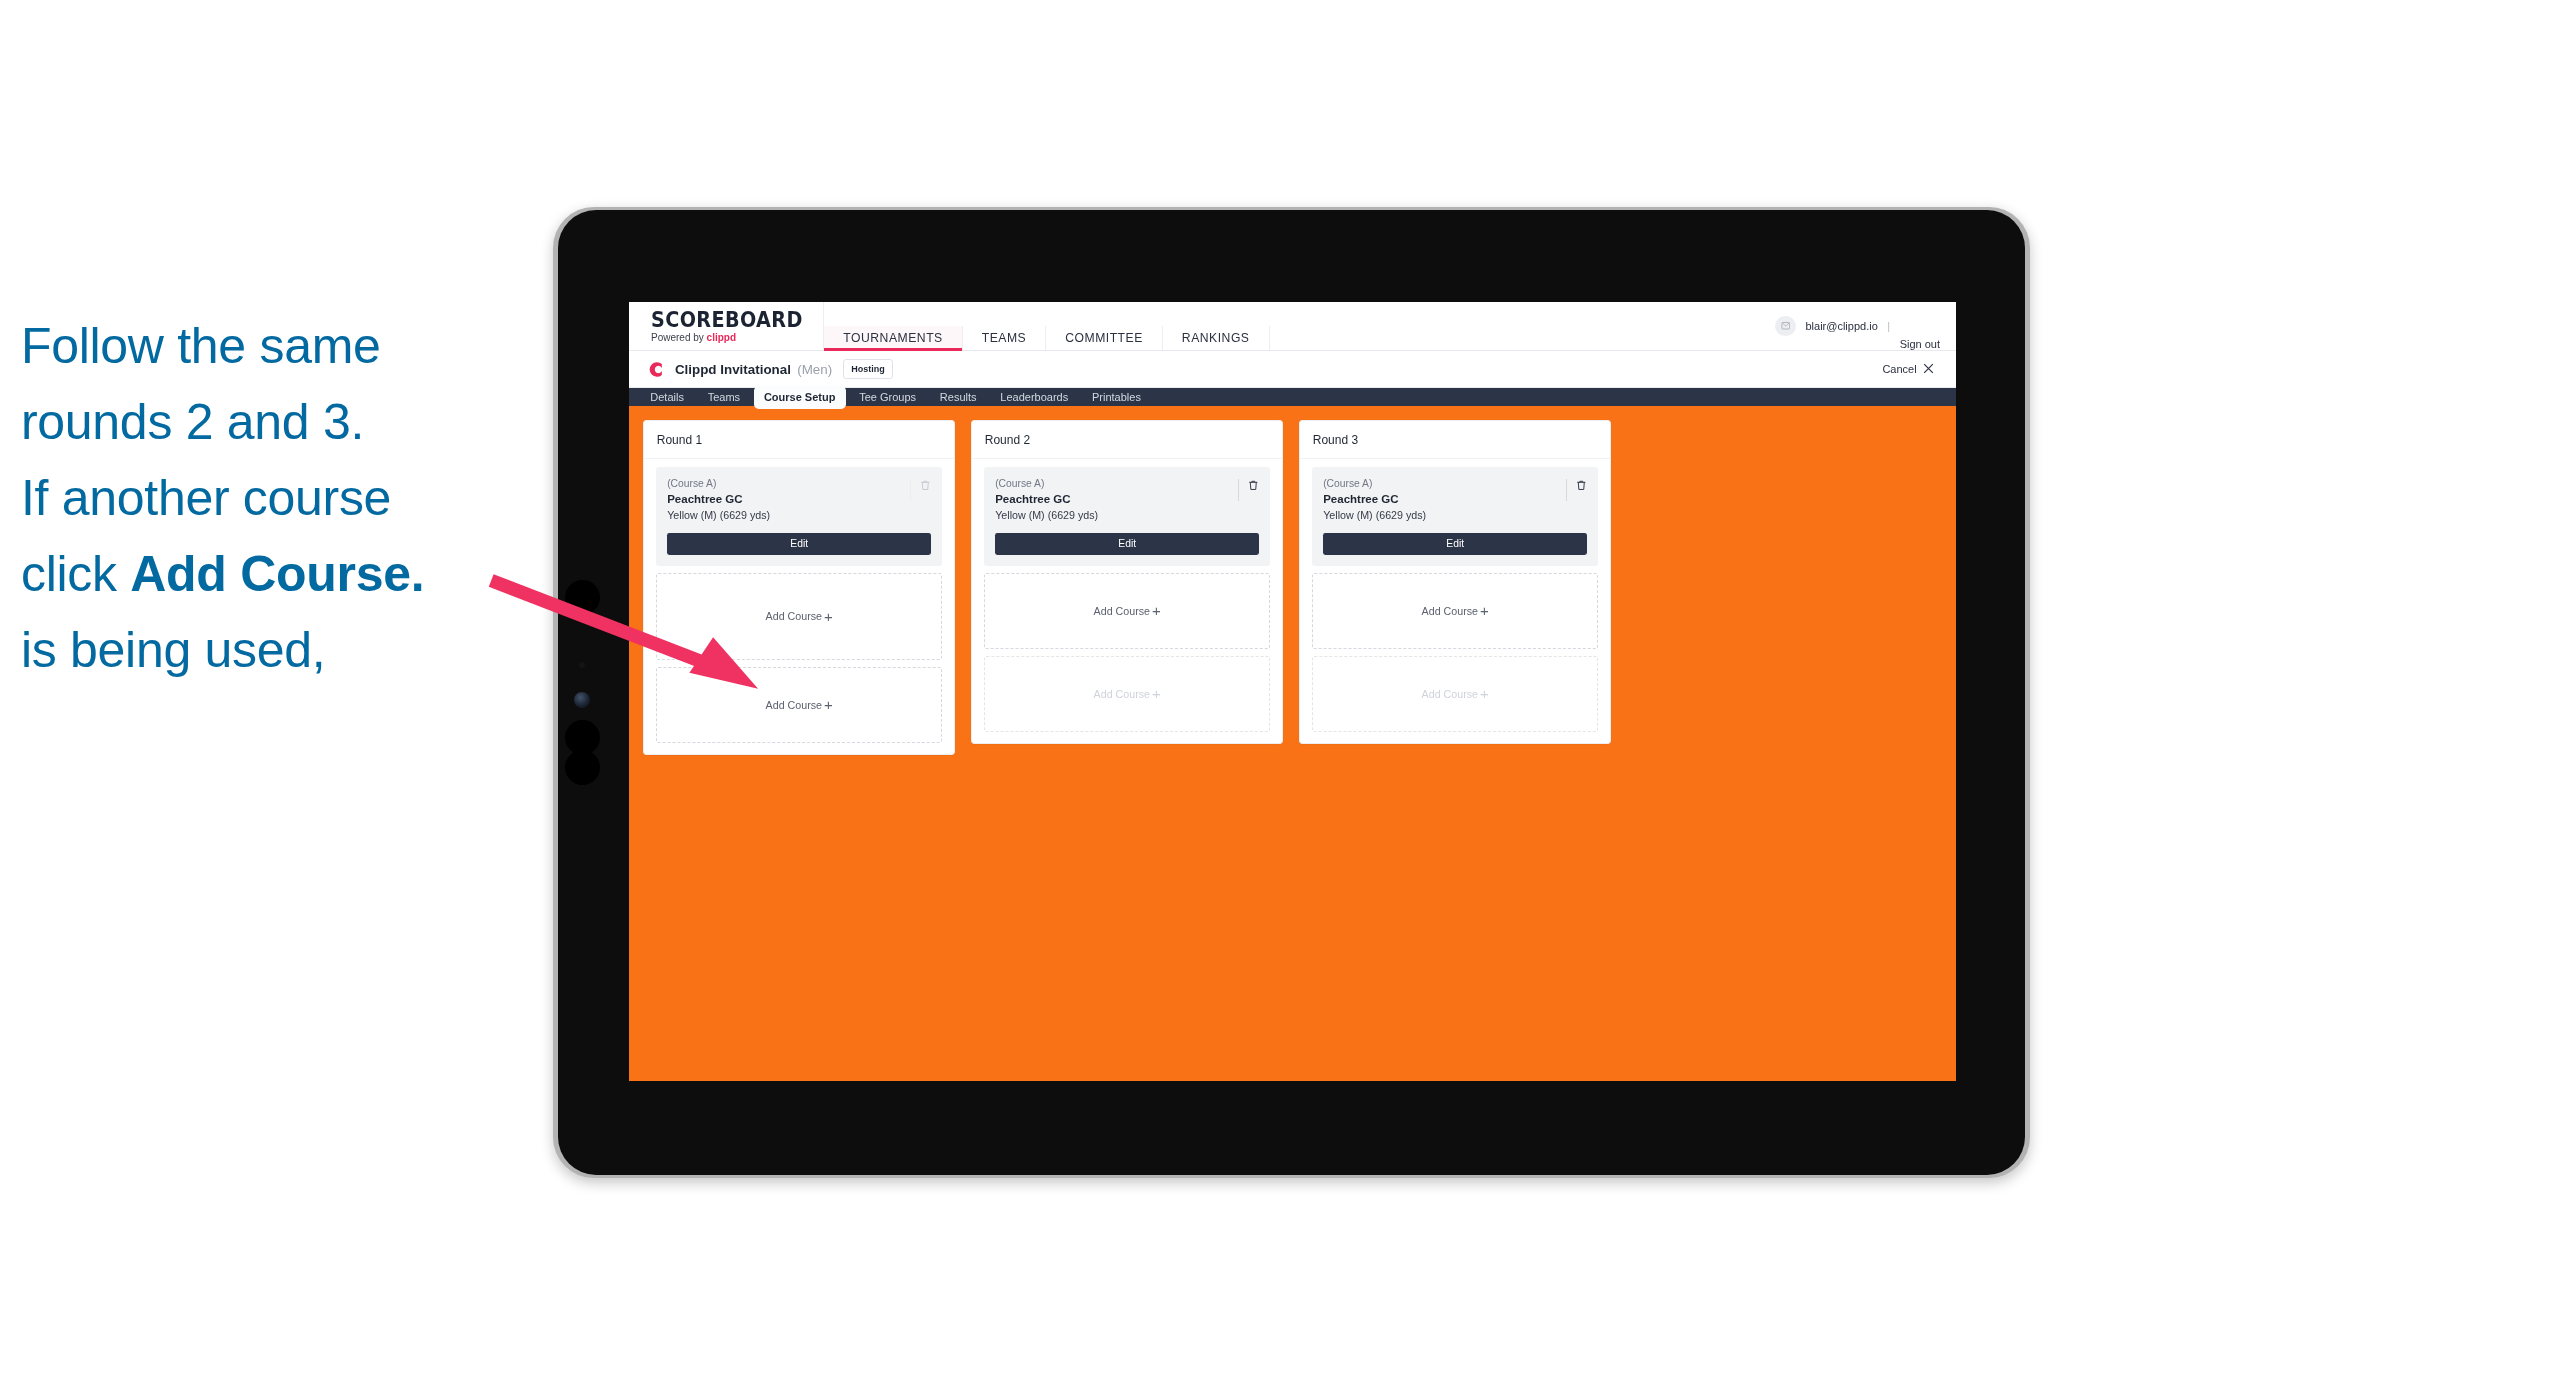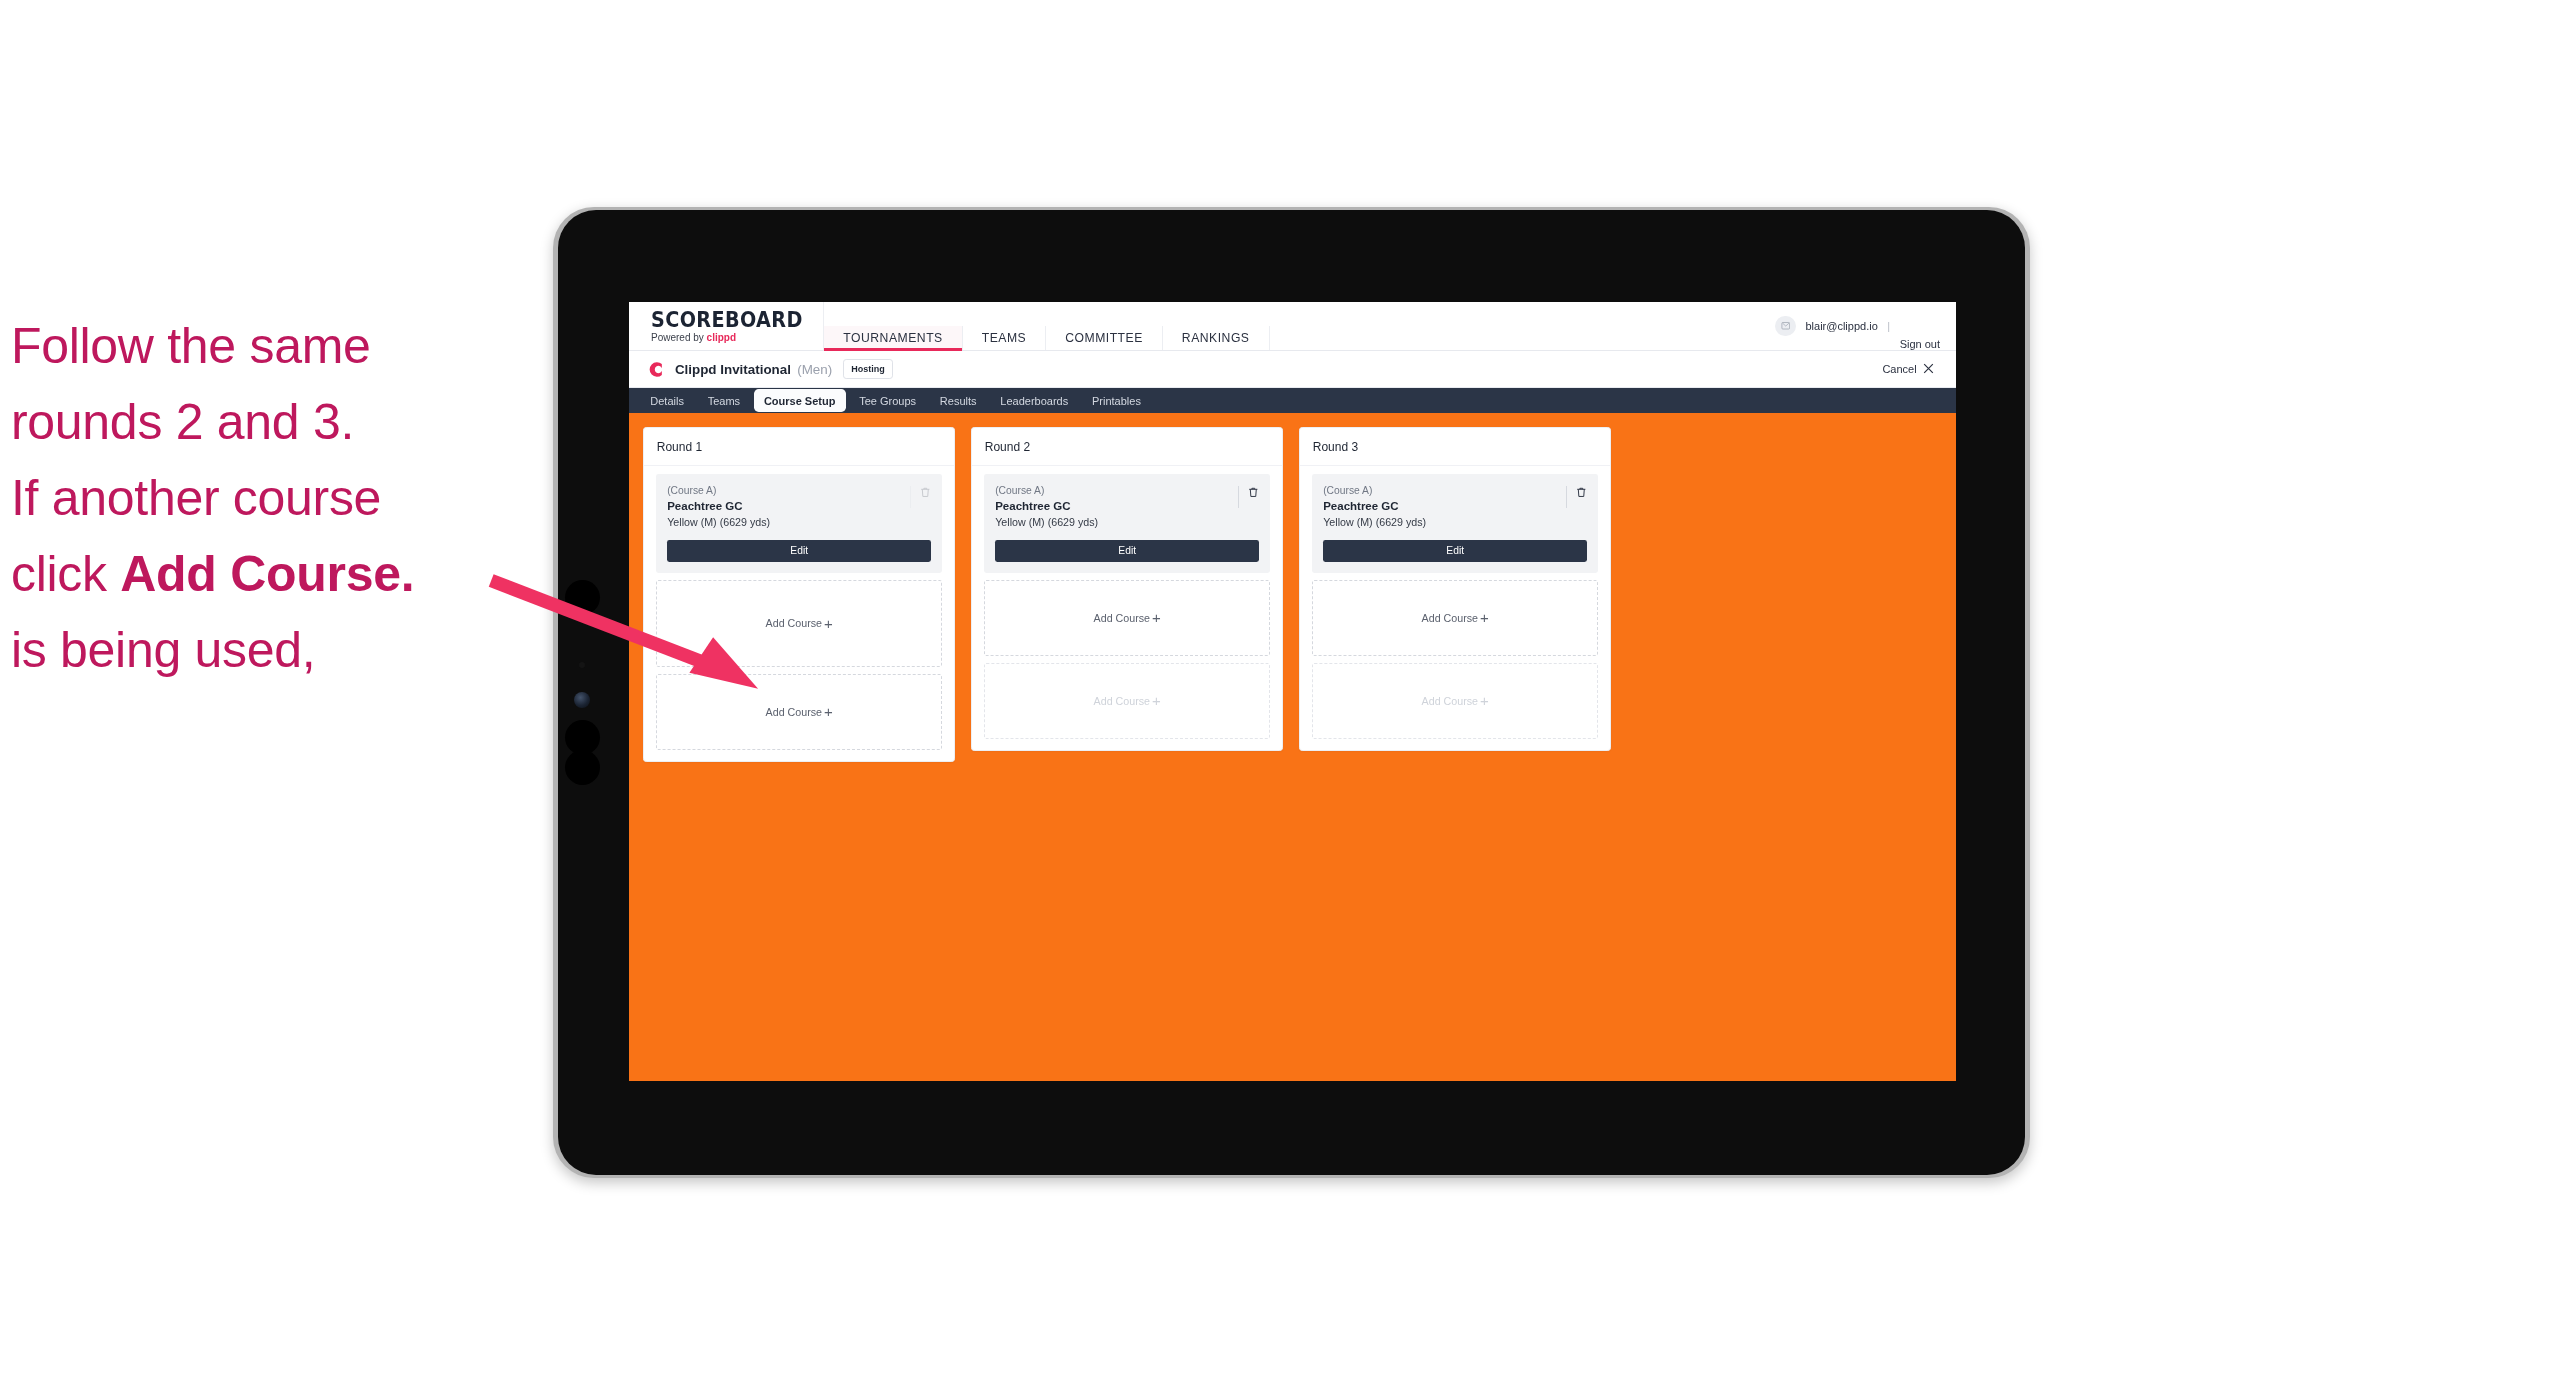--- a/index.html
+++ b/index.html
@@ -8,25 +8,25 @@
     background: #ffffff;
     font-family: "Liberation Sans", sans-serif;
     overflow: hidden;
   }
 
   #stage { position: relative; width: 2576px; height: 1386px; background:#fff; }
 
   
   .annotation {
     position: absolute;
-    left: 11px; top: 308px;
+    left: 21px; top: 308px;
     width: 505px;
     font-size: 50px;
     line-height: 1.52;
-    color: #be185d;
+    color: #0369a1;
     letter-spacing: -0.3px;
   }
   .annotation .ln { display:block; white-space: nowrap; }
   .annotation b { font-weight: 700; }
 
   
   .arrow-svg { position:absolute; left:0; top:0; width:2576px; height:1386px; pointer-events:none; }
 
   
   .tablet-outer {
@@ -119,21 +119,21 @@
     margin-left:11px; font-size:9px; font-weight:700; color:#1f2633;
     border:0.8px solid #dfe2e8; border-radius:3.2px; padding:4px 7.1px; background:#fff;
   }
   .cancel-wrap {
     margin-left:auto; display:flex; align-items:center; gap:6.3px;
     font-size:11px; color:#2b3140; cursor:pointer; padding-right:4.7px;
   }
 
   
   .tabstrip {
-    height: 25px; background:#2b3547; display:flex; align-items:center;
+    height: 18px; background:#2b3547; display:flex; align-items:center;
     padding: 0 11px; gap: 3.2px;
   }
   .tab {
     font-size: 11px; color:#d3d8e1; padding: 5.5px 10.3px; border-radius:4.7px; cursor:pointer;
     white-space:nowrap;
   }
   .tab.active { background:#fbfcfd; color:#1f2633; font-weight:600; }
 
   
   .content { padding: 14.2px 14.2px; }

